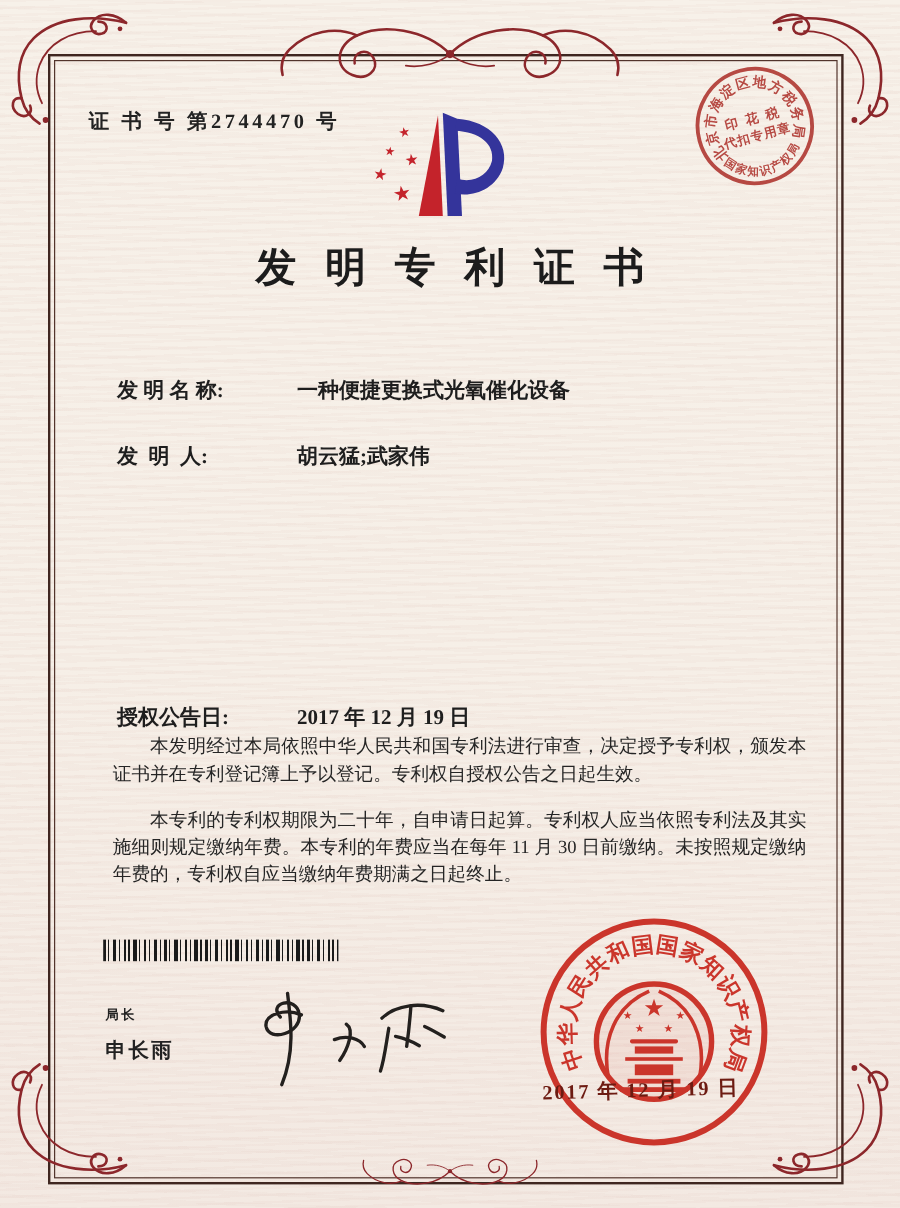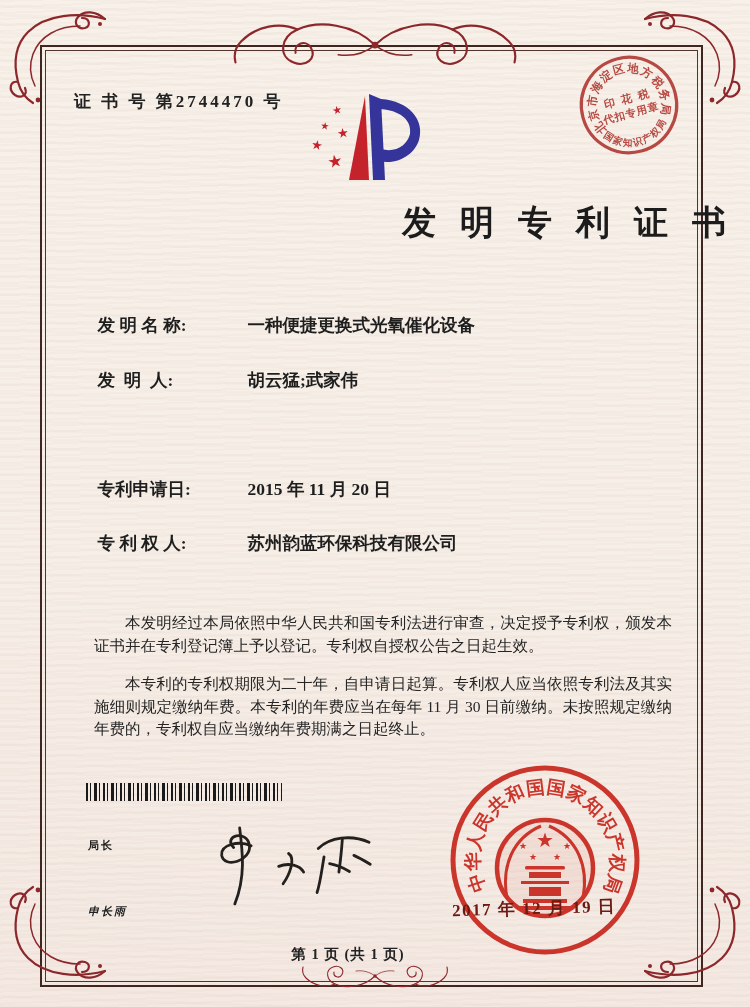--- a/index.html
+++ b/index.html
@@ -12,36 +12,36 @@
     background:
       repeating-linear-gradient(178deg, rgba(205,150,140,.055) 0 2px, rgba(255,255,255,0) 2px 6px),
       repeating-linear-gradient(2deg, rgba(190,140,130,.04) 0 3px, rgba(255,255,255,0) 3px 9px);
   }
   .frame{position:absolute;left:40px;top:45px;width:659px;height:938px;border:2px solid #3f2620;}
   .frame-inner{position:absolute;inset:3px;border:1px solid #52342c;}
   .orn{position:absolute;pointer-events:none;}
   .cert-no{position:absolute;left:74px;top:90px;font-size:17px;font-weight:600;letter-spacing:3px;white-space:pre;}
   .logo{position:absolute;left:303px;top:88px;width:125px;height:100px;}
   .tax-stamp{position:absolute;left:574px;top:50px;width:110px;height:110px;opacity:.88;}
-  .title{position:absolute;left:0;top:200px;width:750px;text-align:right;
+  .title{position:absolute;left:0;top:200px;width:750px;text-align:center;
     font-size:34px;font-weight:700;letter-spacing:24px;text-indent:24px;color:#1c1c1c;}
   .field-row{position:absolute;left:80px;font-size:17.5px;font-weight:600;white-space:pre;color:#1e1e1e;}
   .f-label{display:inline-block;min-width:150px;white-space:pre;}
   .f-value{white-space:pre;}
   .body-text{position:absolute;left:78px;top:596px;width:610px;font-size:15.5px;line-height:22.5px;
     color:#252525;text-align:justify;}
   .body-text p{margin:16px;text-indent:2em;}
   .barcode{position:absolute;left:86px;top:783px;width:196px;height:18px;
     background:repeating-linear-gradient(90deg,
       #1a1a1a 0px,#1a1a1a 2px,rgba(0,0,0,0) 2px,rgba(0,0,0,0) 4px,
       #1a1a1a 4px,#1a1a1a 5px,rgba(0,0,0,0) 5px,rgba(0,0,0,0) 8px,
       #1a1a1a 8px,#1a1a1a 11px,rgba(0,0,0,0) 11px,rgba(0,0,0,0) 13px,
       #1a1a1a 13px,#1a1a1a 14px,rgba(0,0,0,0) 14px,rgba(0,0,0,0) 17px);}
   .officer-title{position:absolute;left:88px;top:838px;font-size:11px;font-weight:600;letter-spacing:2px;}
-  .officer-name{position:absolute;left:88px;top:904px;font-size:11px;font-weight:600;letter-spacing:2px;font-style:italic;}
+  .officer-name{position:absolute;left:88px;top:864px;font-size:17px;font-weight:600;letter-spacing:2px;}
   .signature{position:absolute;left:195px;top:820px;width:190px;height:88px;transform:rotate(-3deg);}
   .office-seal{position:absolute;left:445px;top:760px;width:200px;height:200px;opacity:.93;}
   .seal-date{position:absolute;left:452px;top:897px;font-size:17px;font-weight:700;color:#6d1b12;
     letter-spacing:1.5px;white-space:pre;transform:rotate(-1.5deg);}
   .footer{position:absolute;left:248px;top:945px;width:200px;text-align:center;font-size:14.5px;
     font-weight:600;letter-spacing:1px;white-space:pre;}
   .star{font-family:"DejaVu Sans",sans-serif;}
   svg text{font-family:"Liberation Serif","DejaVu Serif",serif;}
 </style>
 </head>
@@ -129,25 +129,22 @@
   </svg>
 
   <div class="title">发明专利证书</div>
 
   <div class="field-row" style="top:292px">
     <span class="f-label">发 明 名 称:</span><span class="f-value">一种便捷更换式光氧催化设备</span>
   </div>
   <div class="field-row" style="top:347px">
     <span class="f-label">发  明  人:</span><span class="f-value">胡云猛;武家伟</span>
   </div>
-  <div class="field-row" style="top:456px">
-    <span class="f-label">专利申请日:</span><span class="f-value">2015 年 11 月 20 日</span>
-  </div>
-  <div class="field-row" style="top:510px">
-    <span class="f-label">专 利 权 人:</span><span class="f-value">苏州韵蓝环保科技有限公司</span>
+  <div class="field-row" style="top:564px">
+    <span class="f-label">授权公告日:</span><span class="f-value">2017 年 12 月 19 日</span>
   </div>
 
   <div class="body-text">
     <p>本发明经过本局依照中华人民共和国专利法进行审查，决定授予专利权，颁发本证书并在专利登记簿上予以登记。专利权自授权公告之日起生效。</p>
     <p>本专利的专利权期限为二十年，自申请日起算。专利权人应当依照专利法及其实施细则规定缴纳年费。本专利的年费应当在每年 11 月 30 日前缴纳。未按照规定缴纳年费的，专利权自应当缴纳年费期满之日起终止。</p>
   </div>
 
   <div class="barcode"></div>
 
   <div class="officer-title">局长</div>
@@ -190,14 +187,13 @@
         <rect x="78" y="139" width="44" height="4"></rect>
         <rect x="72" y="146" width="56" height="4"></rect>
         <path d="M62,138 C56,106 68,78 96,66" fill="none" stroke="#c8281e" stroke-width="3"></path>
         <path d="M138,138 C144,106 132,78 104,66" fill="none" stroke="#c8281e" stroke-width="3"></path>
       </g>
     </g>
   </svg>
 
   <div class="seal-date">2017 年 12 月 19 日</div>
 
-  <div class="footer">第 1 页 (共 1 页)</div>
 </div>
 
 </body></html>

